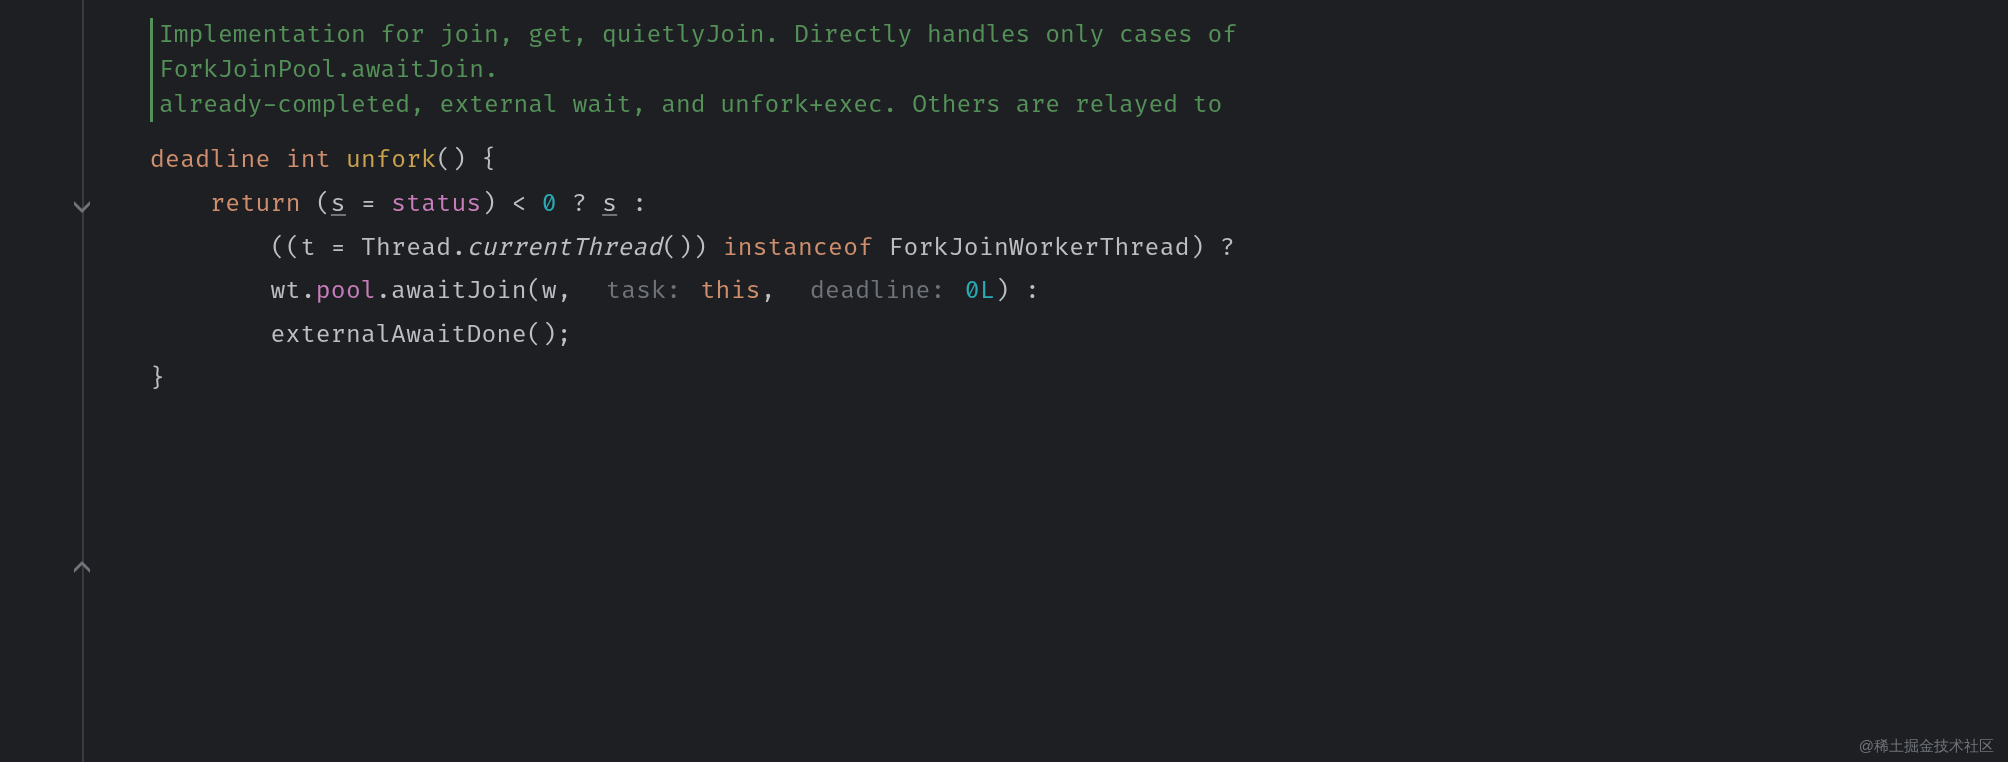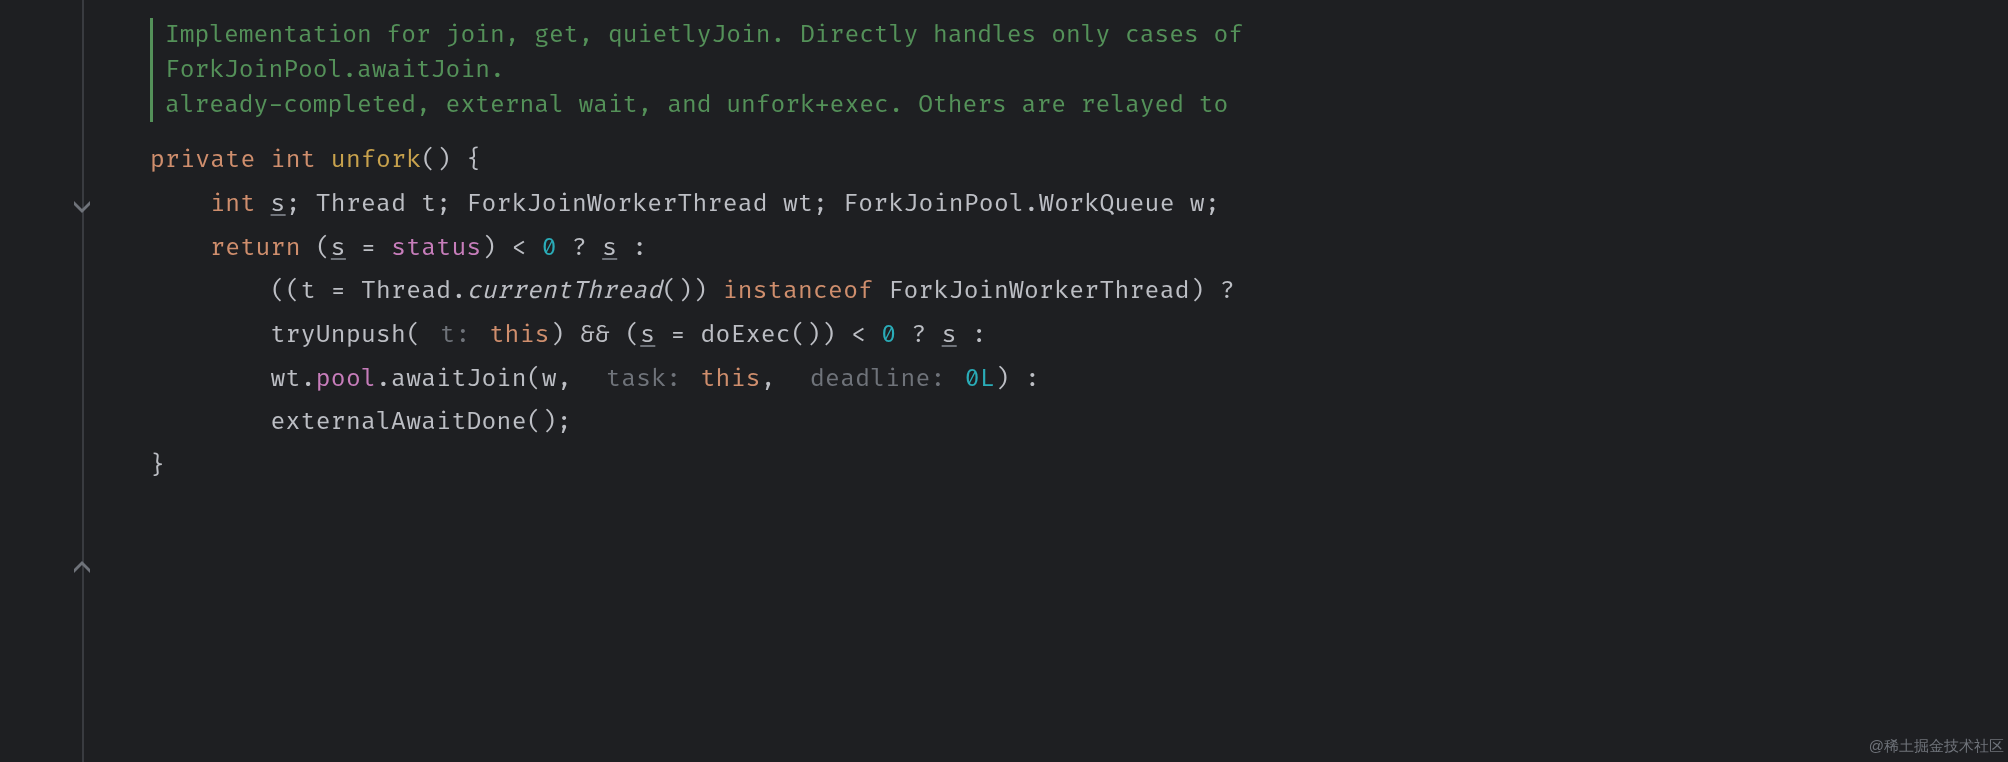--- a/index.html
+++ b/index.html
@@ -36,21 +36,21 @@
     height: 22px;
   }
   .fold-icon svg { width: 22px; height: 22px; }
   .code-area {
     position: absolute;
     left: 150px;
     top: 18px;
   }
   .doc-block {
     border-left: 3px solid #549159;
-    padding-left: 12px;
+    padding-left: 6px;
     margin-bottom: 16px;
     color: #549159;
     line-height: 1.45;
   }
   .doc-line { white-space: pre; }
   .code-line {
     white-space: pre;
     line-height: 1.82;
     letter-spacing: 0.3px;
   }
@@ -60,21 +60,21 @@
   .field { color: #c77dbb; }
   .num { color: #2aacb8; }
   .punct { color: #bcbec4; }
   .hint {
     color: #6f737a;
     padding: 0 4px;
   }
   .uline { text-decoration: underline; text-decoration-color: #6f737a; text-underline-offset: 3px; }
   .watermark {
     position: absolute;
-    right: 4px;
+    right: 14px;
     bottom: 6px;
     color: #6f737a;
     font-size: 15px;
     font-family: sans-serif;
   }
 </style>
 </head>
 <body>
 
 <div class="gutter">
@@ -92,30 +92,28 @@
 </div>
 
 <div class="code-area">
 
   <div class="doc-block">
     <div class="doc-line">Implementation for join, get, quietlyJoin. Directly handles only cases of</div>
     <div class="doc-line">ForkJoinPool.awaitJoin.</div>
     <div class="doc-line">already-completed, external wait, and unfork+exec. Others are relayed to</div>
   </div>
 
-  <div class="code-line"><span class="kw">private</span><span> </span><span class="kw">int</span><span> </span><span class="mname-decl">unfork</span><span class="punct">() {</span></div>
+  <div class="code-line"><span class="kw">deadline</span><span> </span><span class="kw">int</span><span> </span><span class="mname-decl">unfork</span><span class="punct">() {</span></div>
 
-  <div class="code-line"><span>    </span><span class="kw">int</span><span> </span><span class="uline">s</span><span class="punct">; Thread t; ForkJoinWorkerThread wt; ForkJoinPool.WorkQueue w;</span></div>
 
   <div class="code-line"><span>    </span><span class="kw">return</span><span> (</span><span class="uline">s</span><span> = </span><span class="field">status</span><span>) &lt; </span><span class="num">0</span><span> ? </span><span class="uline">s</span><span> :</span></div>
 
   <div class="code-line"><span>        ((t = Thread.</span><span class="ital">currentThread</span><span>()) </span><span class="kw">instanceof</span><span> ForkJoinWorkerThread) ?</span></div>
 
 
-  <div class="code-line"><span>        tryUnpush(</span><span class="hint"> t: </span><span class="kw">this</span><span>) &amp;&amp; (</span><span class="uline">s</span><span> = doExec()) &lt; </span><span class="num">0</span><span> ? </span><span class="uline">s</span><span> :</span></div>
 
   <div class="code-line"><span>        wt.</span><span class="field">pool</span><span>.awaitJoin(w, </span><span class="hint"> task: </span><span class="kw">this</span><span>, </span><span class="hint"> deadline: </span><span class="num">0L</span><span>) :</span></div>
 
   <div class="code-line"><span>        externalAwaitDone();</span></div>
 
   <div class="code-line"><span>}</span></div>
 
 </div>
 
 <div class="watermark">@稀土掘金技术社区</div>

